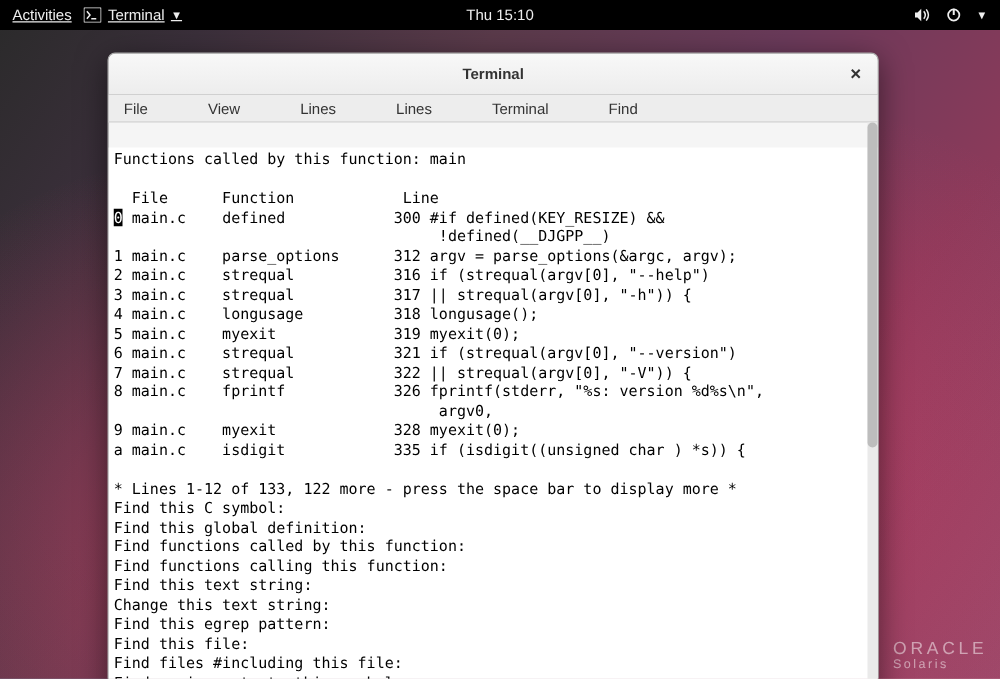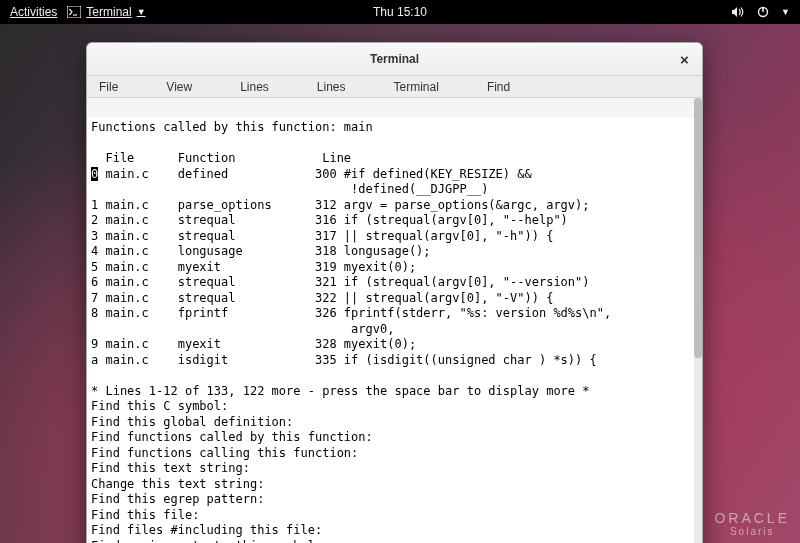--- a/index.html
+++ b/index.html
@@ -132,21 +132,21 @@
       height: 260px;
       background: #bdbdbd;
       border-radius: 4px;
     }
     .watermark {
       position: absolute;
       bottom: 6px;
       right: 10px;
       color: rgba(255,255,255,0.5);
       font-family: sans-serif;
-      text-align: center;
+      text-align: left;
       font-size: 13px;
       letter-spacing: 1px;
       z-index: 1;
     }
     .watermark .big { font-size: 14px; font-weight: 300; letter-spacing: 3px; }
     .watermark .small { font-size: 10px; letter-spacing: 2px; }
   </style>
 </head>
 <body>
 

